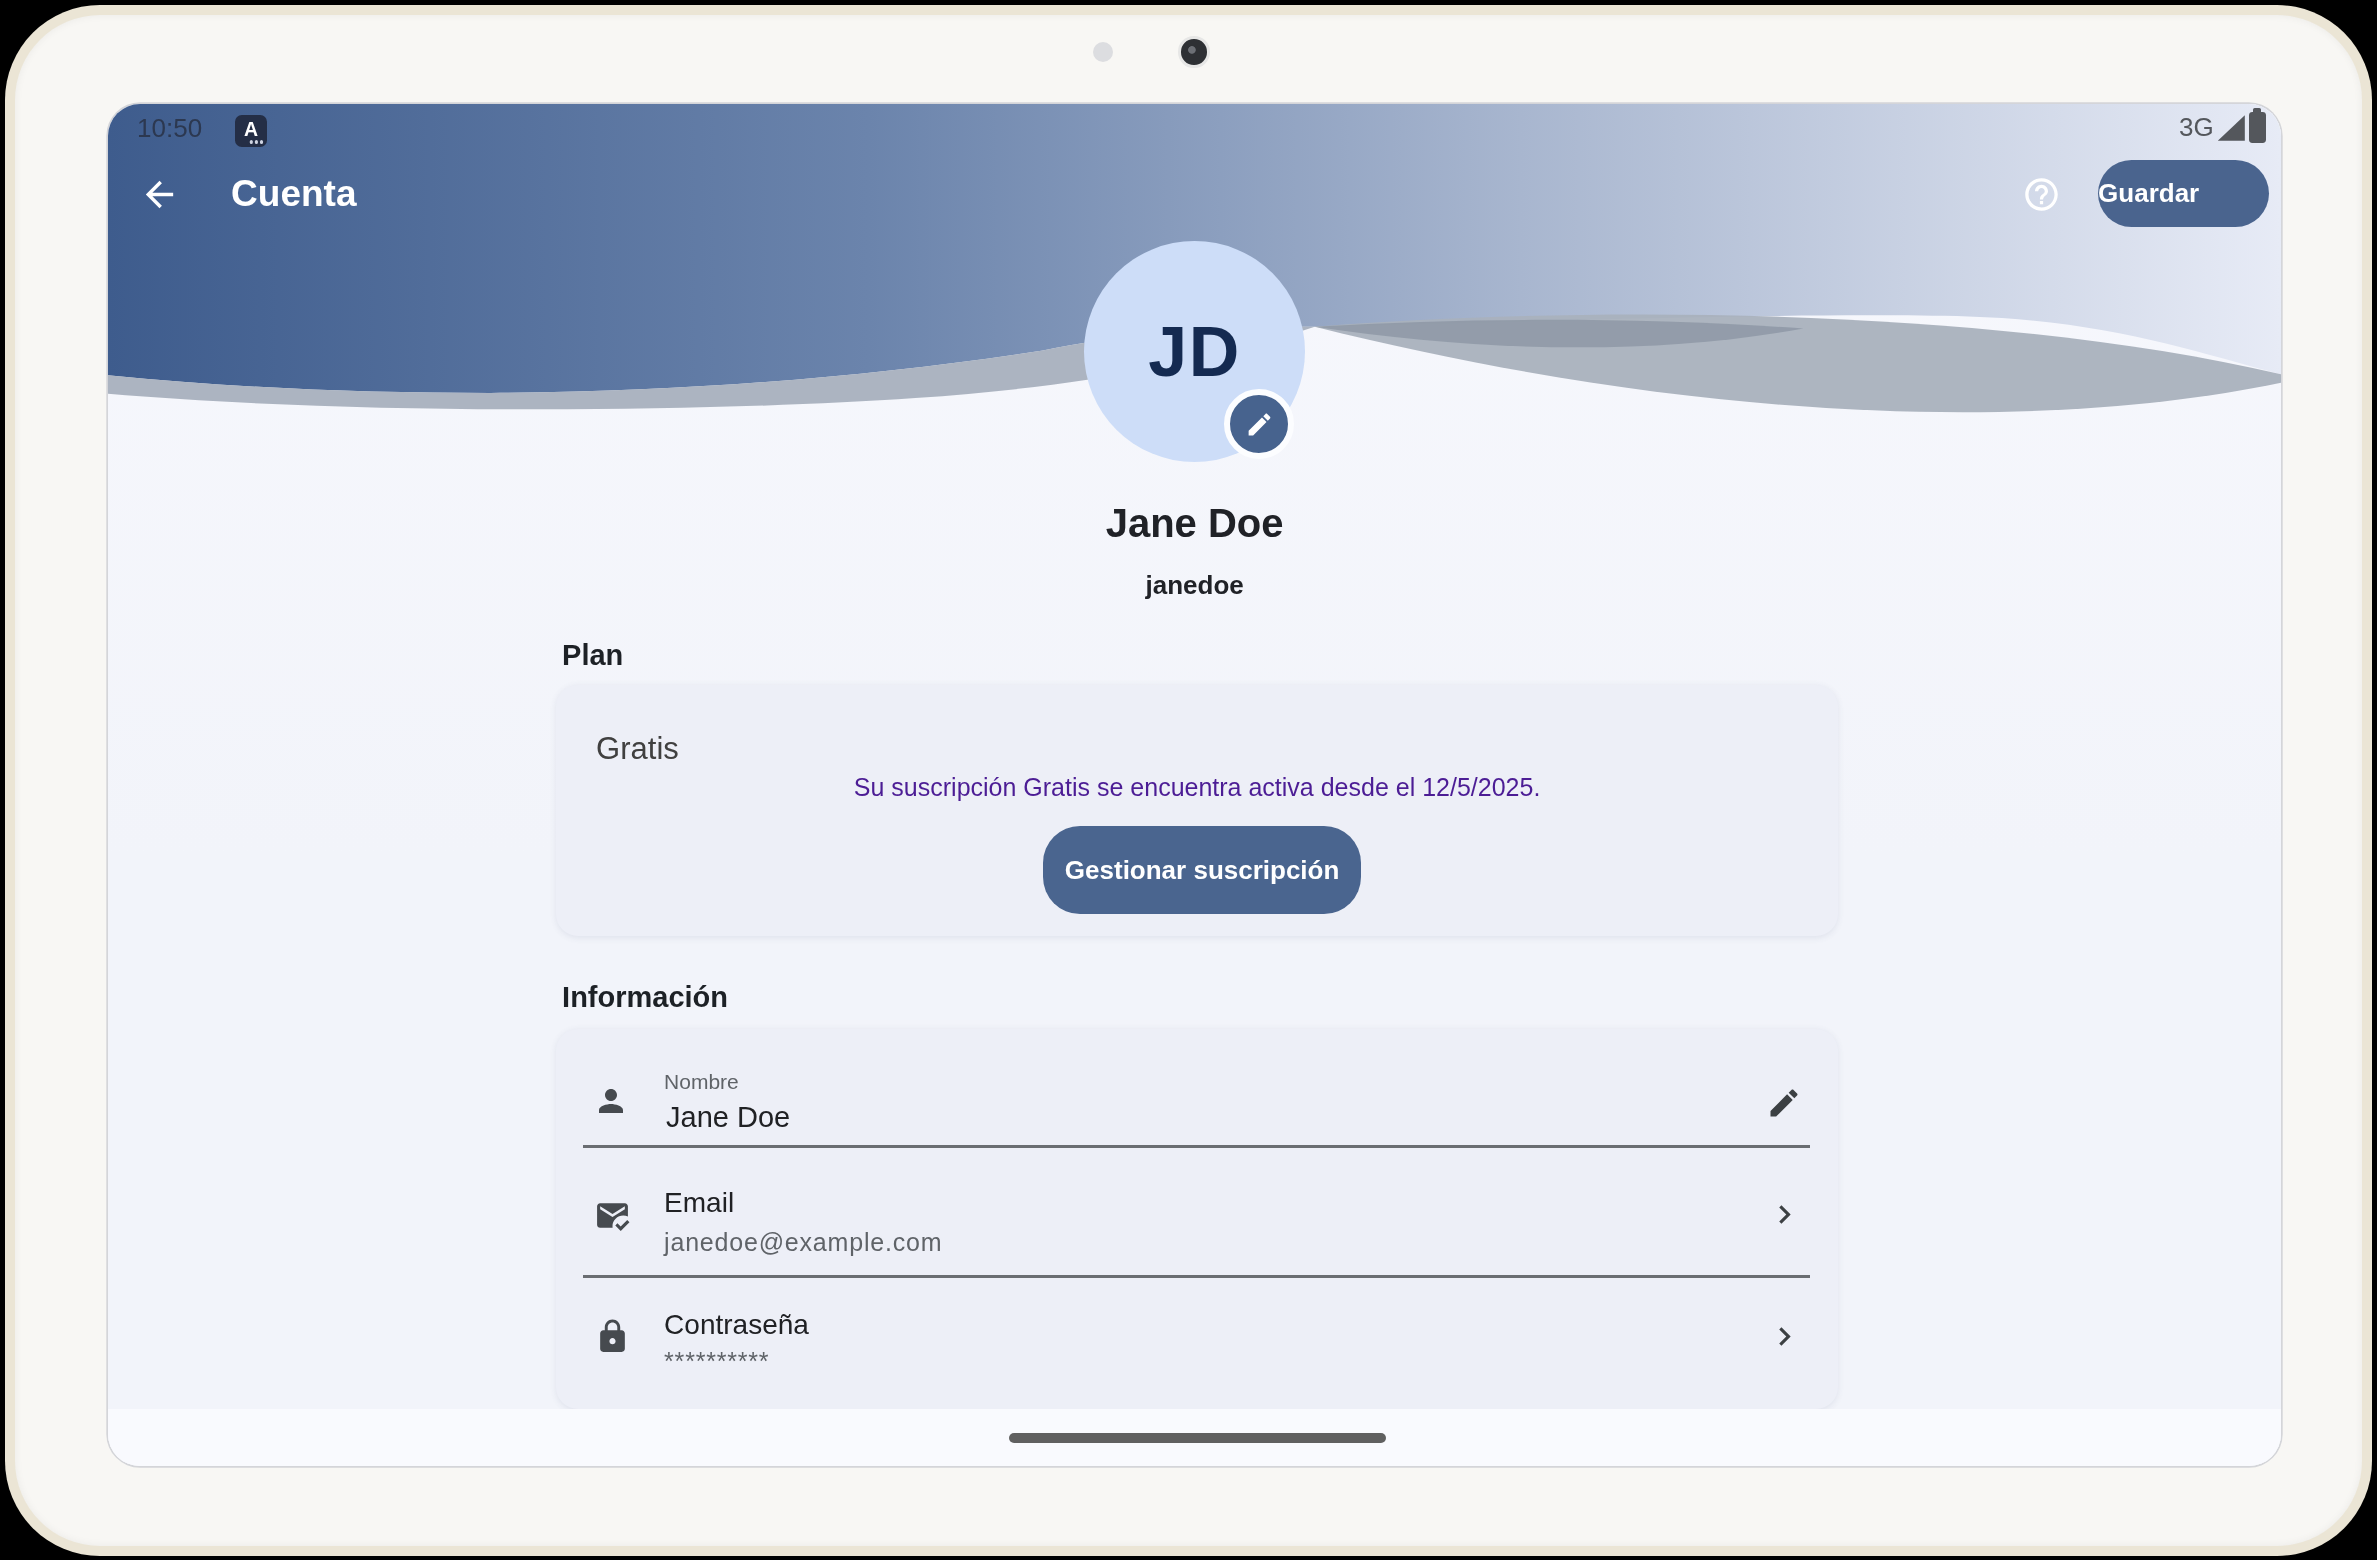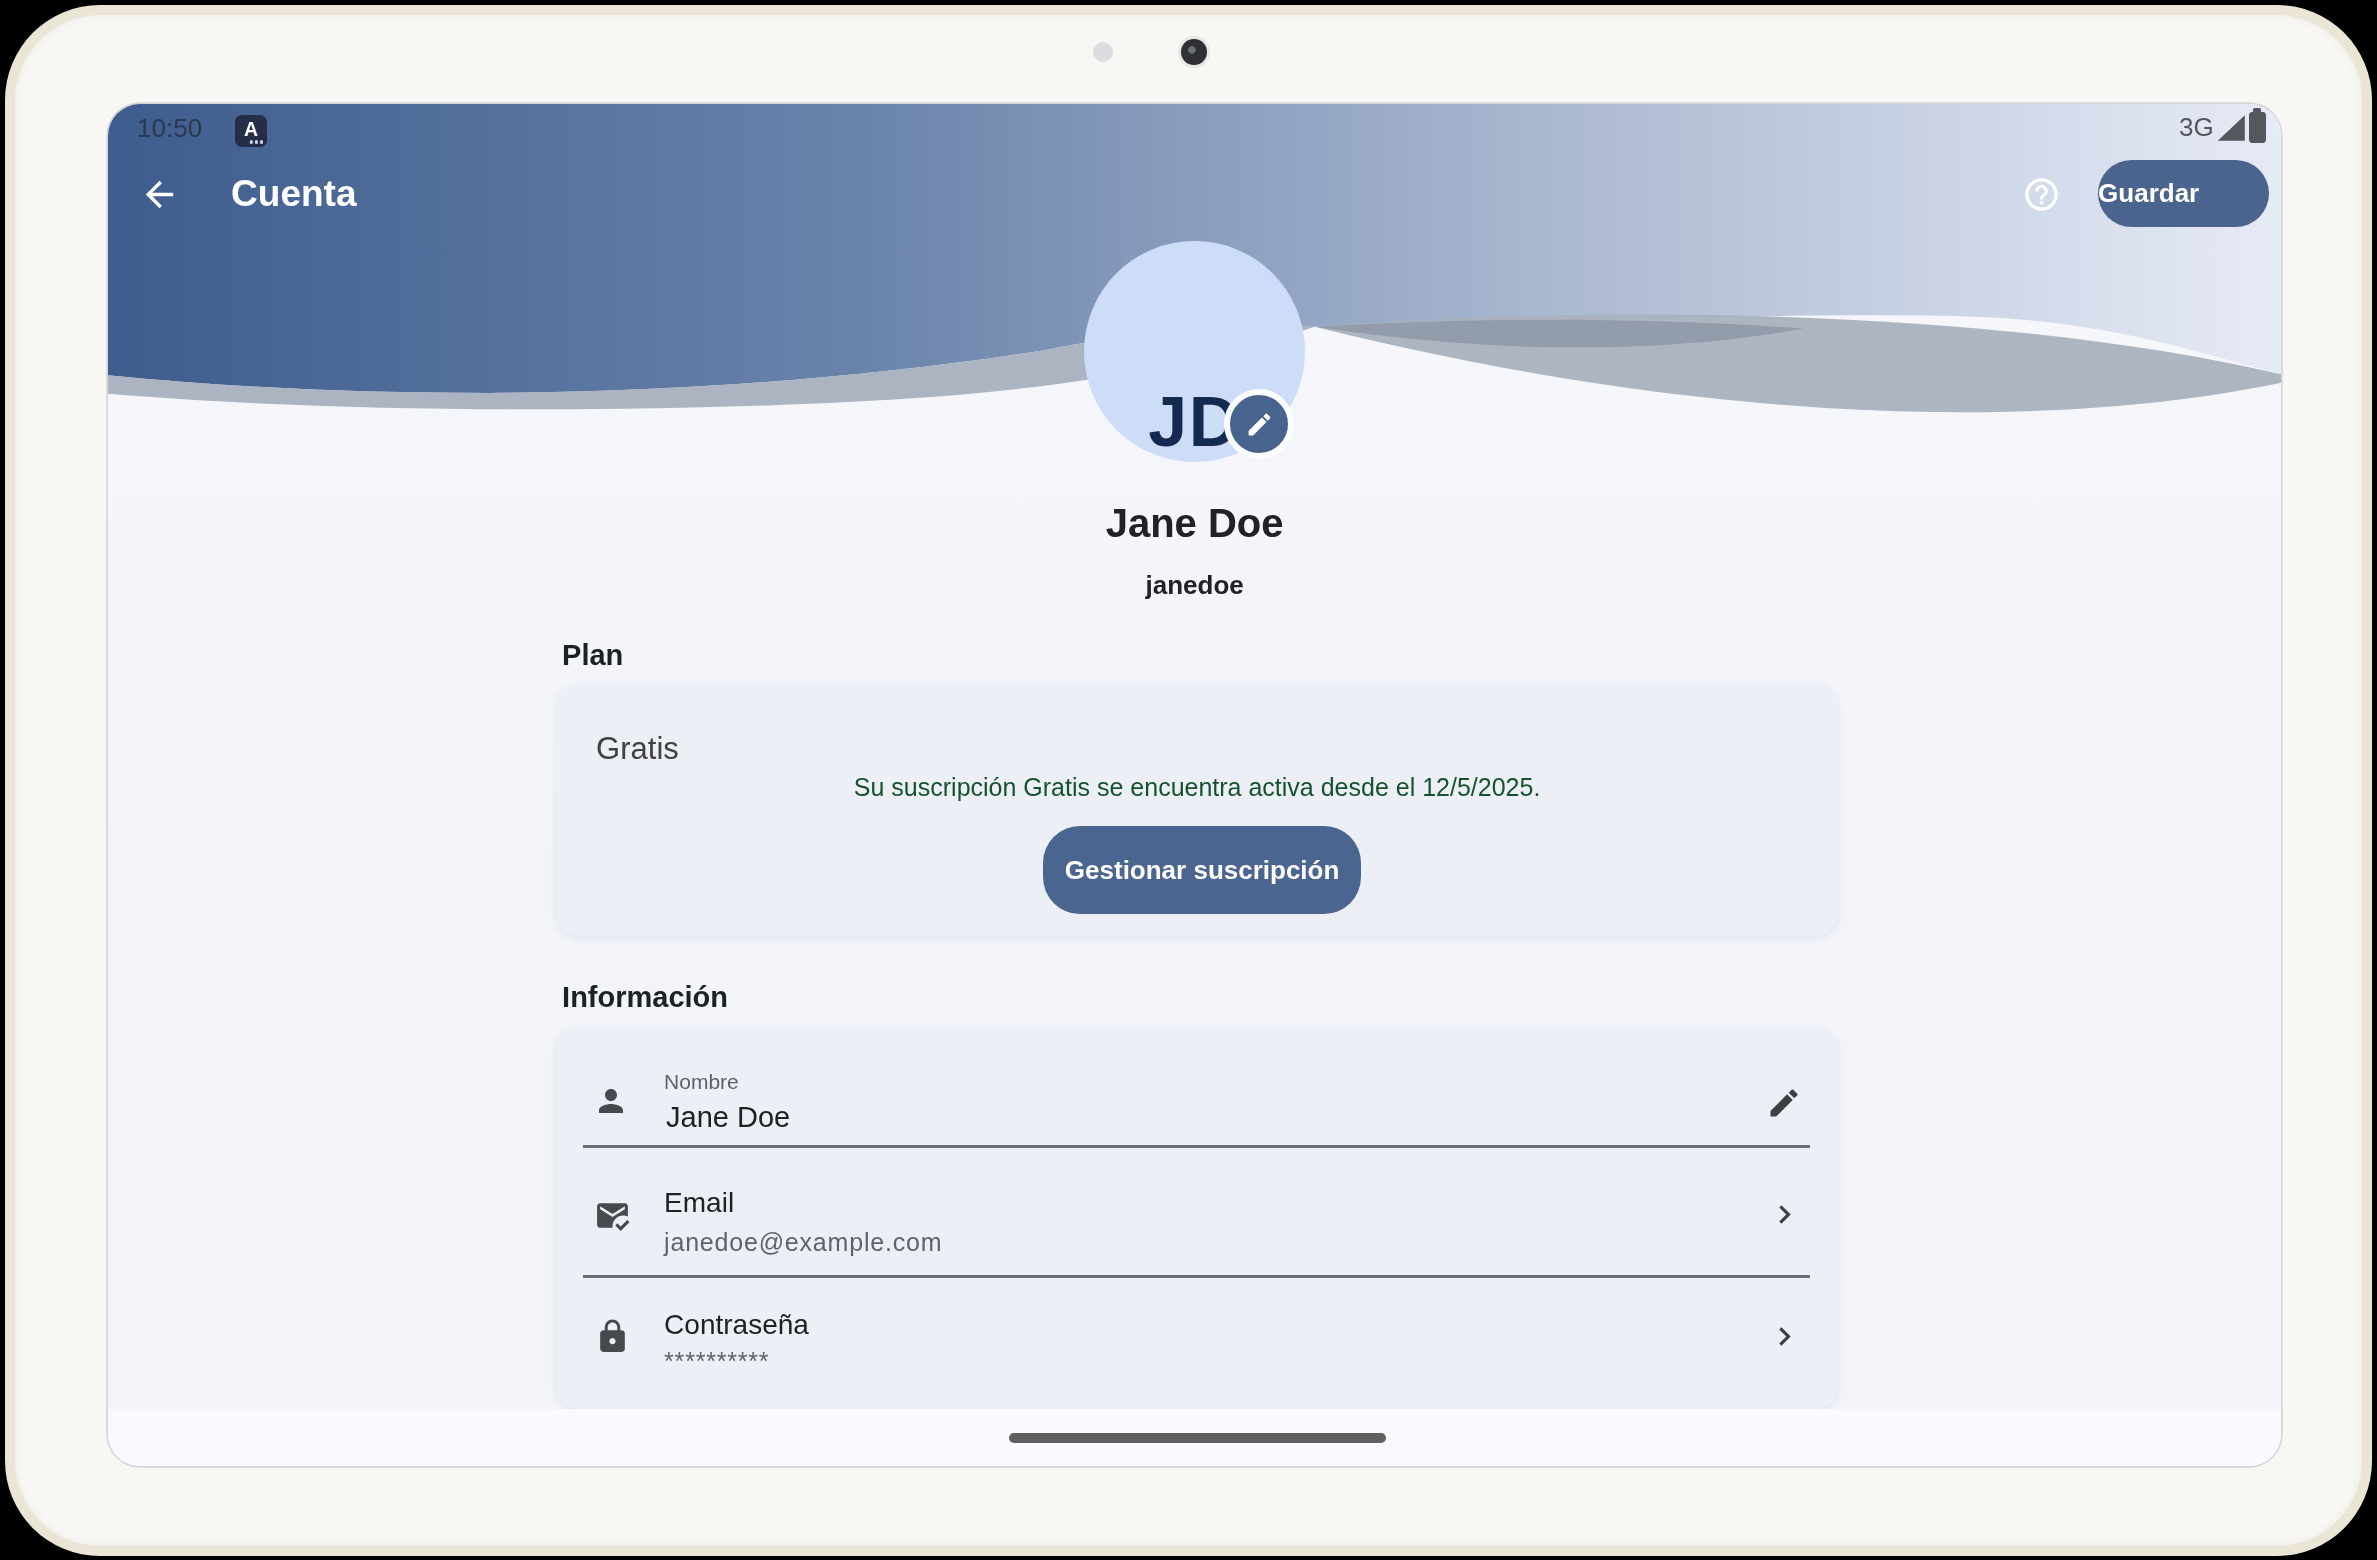--- a/index.html
+++ b/index.html
@@ -37,39 +37,39 @@
                   background:#54575c;border-radius:1.7px 1.7px 0 0;}
   
   .back-btn{position:absolute;left:31px;top:70px;width:48px;height:41px;z-index:3;color:#fff;cursor:pointer;}
   .page-title{position:absolute;left:123px;top:69px;font-size:37px;font-weight:700;color:#fff;z-index:3;}
   .help-btn{position:absolute;left:1914px;top:71px;width:39px;height:39px;z-index:3;color:#fff;cursor:pointer;}
   .save-btn{position:absolute;left:1990px;top:56px;width:171px;height:67px;border-radius:36px;
             background:#4a648e;color:#fff;font-size:26px;font-weight:600;z-index:3;
             display:flex;align-items:center;cursor:pointer;}
   
   .avatar{position:absolute;left:976px;top:137px;width:221px;height:221px;border-radius:50%;
-          background:#cdddf8;z-index:2;display:flex;align-items:flex-end;justify-content:center;}
+          background:#cdddf8;z-index:2;display:flex;align-items:center;justify-content:center;}
   .avatar .initials{font-size:70px;font-weight:700;color:#142a51;letter-spacing:1.7px;}
   .avatar-edit{position:absolute;left:1116px;top:285px;width:58px;height:58px;border-radius:50%;
                background:#47638e;border:6.8px solid #fcfdff;z-index:3;
                display:flex;align-items:center;justify-content:center;color:#fff;cursor:pointer;}
   .profile-name{position:absolute;left:0;top:397px;width:2173px;text-align:center;
                 font-size:40px;font-weight:700;color:#202227;z-index:2;}
   .profile-username{position:absolute;left:0;top:466px;width:2173px;text-align:center;
                     font-size:26px;font-weight:700;color:#202227;z-index:2;}
   
   .section-label{position:absolute;left:454px;font-size:29px;font-weight:600;color:#1d2126;z-index:2;}
   .plan-label{top:535px;}
   .info-label{top:877px;}
   .card{position:absolute;left:448px;width:1282px;background:#edeff7;border-radius:22px;z-index:2;
         box-shadow:0 1.7px 6.8px rgba(70,80,120,.10);}
   .plan-card{top:581px;height:251px;}
   .plan-tier{position:absolute;left:40px;top:46px;font-size:31px;color:#404040;}
   .plan-status{position:absolute;left:0;top:88px;width:100%;text-align:center;
-               font-size:25px;color:#14532d;}
+               font-size:25px;color:#4c1d95;}
   .manage-btn{position:absolute;left:487px;top:141px;width:318px;height:88px;border-radius:37px;
               background:#4a658f;color:#fff;font-size:26px;font-weight:600;
               display:flex;align-items:center;justify-content:center;cursor:pointer;}
   .info-card{top:925px;height:380px;}
   .row-icon{position:absolute;color:#464a4f;}
   .row-divider{position:absolute;left:27px;width:1227px;height:2.5px;background:#6a6d72;}
   .fld-label{position:absolute;left:108px;font-size:21px;color:#5f6368;}
   .fld-value{position:absolute;left:110px;font-size:29px;color:#202124;}
   .row-title{position:absolute;left:108px;font-size:28px;color:#202124;}
   .row-sub{position:absolute;left:108px;font-size:25px;color:#5f6368;letter-spacing:0.8px;}

